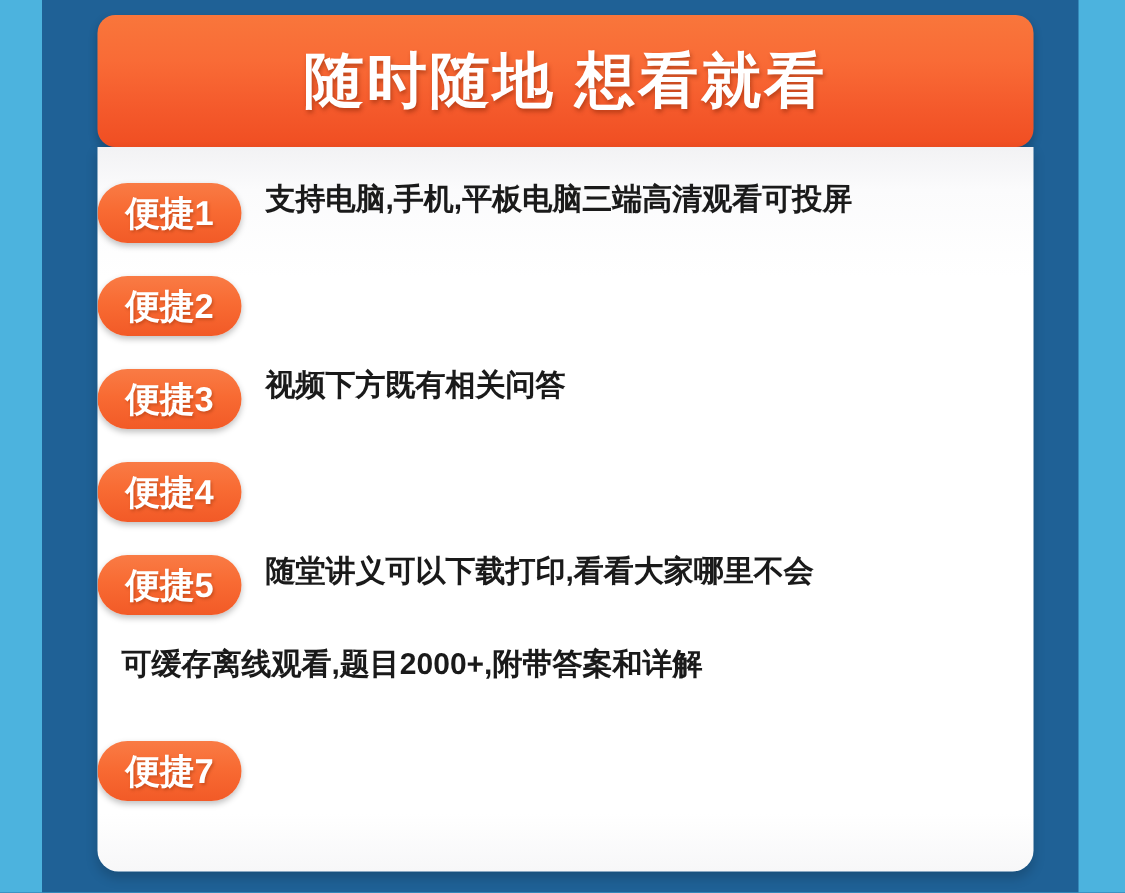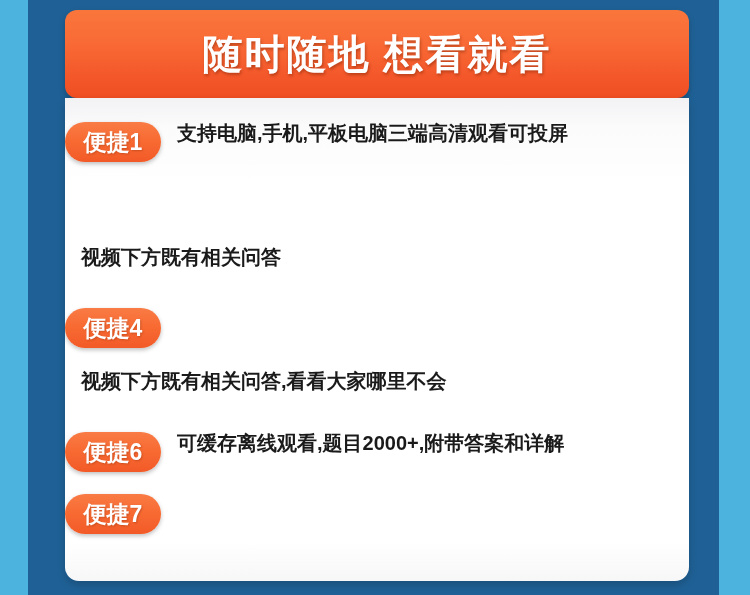--- a/index.html
+++ b/index.html
@@ -127,36 +127,38 @@
 
   <div id="card">
     <div id="feature-list">
 
       <div class="feature-row">
         <div class="badge">便捷1</div>
         <div class="feature-text">支持电脑,手机,平板电脑三端高清观看可投屏</div>
       </div>
 
       <div class="feature-row">
+        <div class="badge">便捷2</div>
       </div>
 
       <div class="feature-row">
+        <div class="badge">便捷3</div>
         <div class="feature-text">视频下方既有相关问答</div>
       </div>
 
       <div class="feature-row">
         <div class="badge">便捷4</div>
       </div>
 
       <div class="feature-row">
-        <div class="feature-text">视频下方既有相关问答,看看大家哪里不会</div>
+        <div class="badge">便捷5</div>
+        <div class="feature-text">随堂讲义可以下载打印,看看大家哪里不会</div>
       </div>
 
       <div class="feature-row">
-        <div class="badge">便捷6</div>
         <div class="feature-text">可缓存离线观看,题目2000+,附带答案和详解</div>
       </div>
 
       <div class="feature-row">
         <div class="badge">便捷7</div>
       </div>
 
     </div>
   </div>
 

